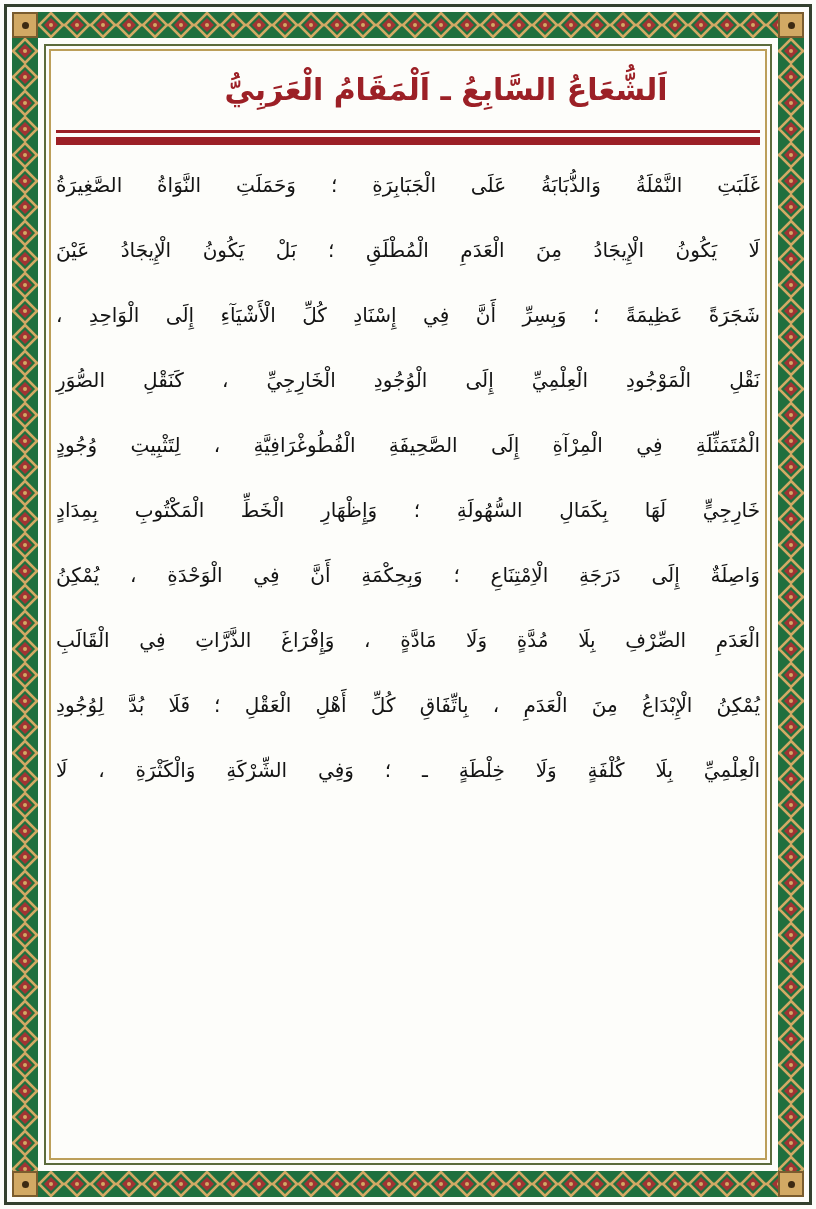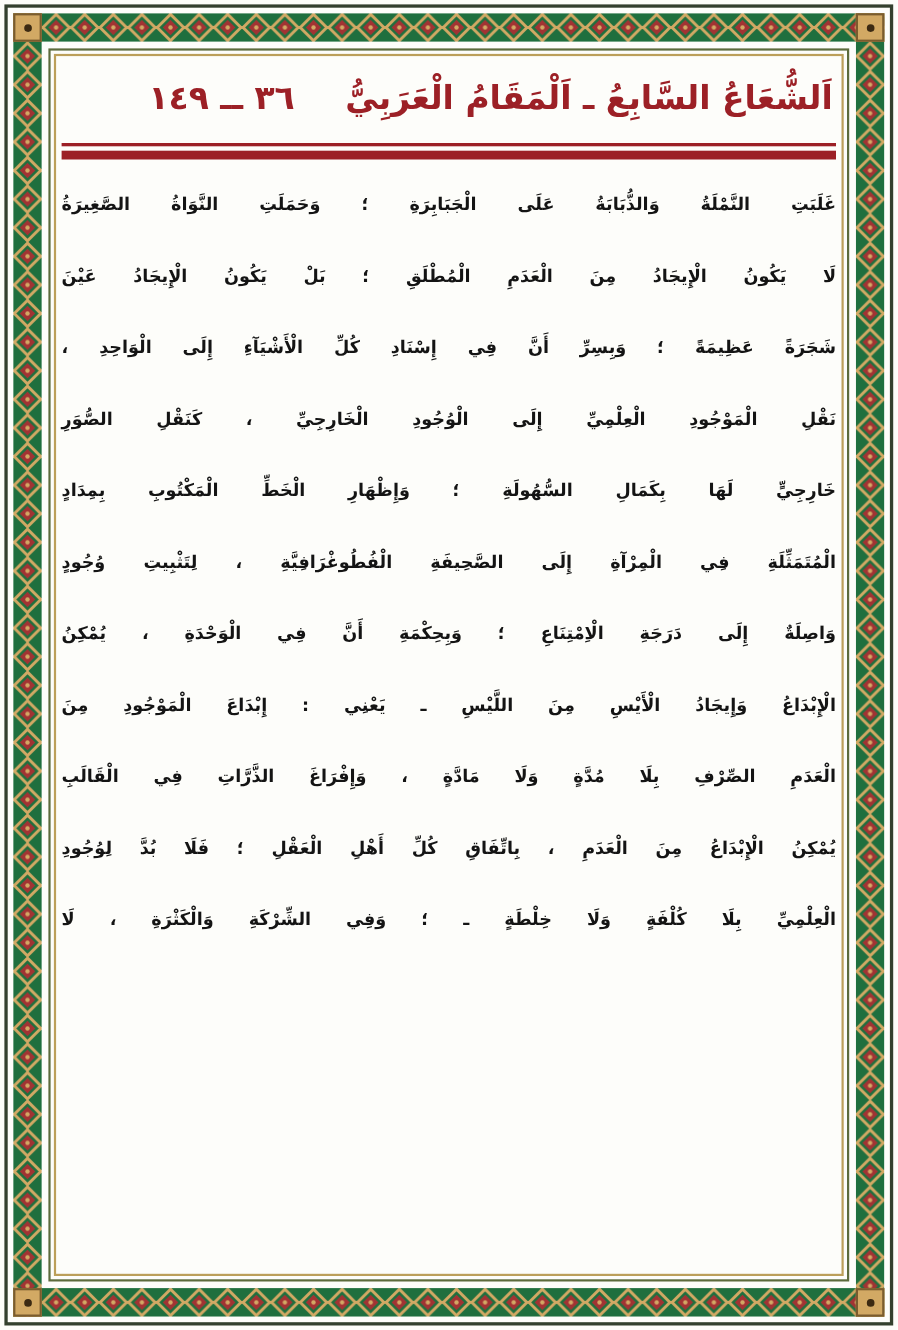--- a/index.html
+++ b/index.html
@@ -64,22 +64,22 @@
   .divider{margin-top:14px;}
   .divider .thin{height:3px;background:var(--red);}
   .divider .gap{height:4px;}
   .divider .thick{height:8px;background:var(--red);}
   .body-text{margin-top:8px;color:var(--ink);}
   .bline{
     direction:rtl;
     text-align:justify;
     text-align-last:justify;
     -moz-text-align-last:justify;
-    font-size:16px;
-    font-weight:700;
+    font-size:20px;
+    font-weight:400;
     height:65px;
     line-height:65px;
     overflow:visible;
   }
 </style>
 </head>
 <body>
 
 <div class="page">
 
@@ -112,37 +112,35 @@
   <div class="corner corner-tr"></div>
   <div class="corner corner-bl"></div>
   <div class="corner corner-br"></div>
   <div class="inner-rule-olive"></div>
   <div class="inner-rule-gold"></div>
 
   <div class="content">
 
     <div class="header">
       <span>اَلشُّعَاعُ السَّابِعُ ـ اَلْمَقَامُ الْعَرَبِيُّ</span>
-      <span>٣٦ ــ ١٤٩</span>
     </div>
 
     <div class="divider">
       <div class="thin"></div>
       <div class="gap"></div>
       <div class="thick"></div>
     </div>
 
     <div class="body-text">
       <div class="bline">غَلَبَتِ النَّمْلَةُ وَالذُّبَابَةُ عَلَى الْجَبَابِرَةِ ؛ وَحَمَلَتِ النَّوَاةُ الصَّغِيرَةُ</div>
       <div class="bline">لَا يَكُونُ الْإِيجَادُ مِنَ الْعَدَمِ الْمُطْلَقِ ؛ بَلْ يَكُونُ الْإِيجَادُ عَيْنَ</div>
       <div class="bline">شَجَرَةً عَظِيمَةً ؛ وَبِسِرِّ أَنَّ فِي إِسْنَادِ كُلِّ الْأَشْيَآءِ إِلَى الْوَاحِدِ ،</div>
       <div class="bline">نَقْلِ الْمَوْجُودِ الْعِلْمِيِّ إِلَى الْوُجُودِ الْخَارِجِيِّ ، كَنَقْلِ الصُّوَرِ</div>
+      <div class="bline">الْمُتَمَثِّلَةِ فِي الْمِرْآةِ إِلَى الصَّحِيفَةِ الْفُطُوغْرَافِيَّةِ ، لِتَثْبِيتِ وُجُودٍ</div>
       <div class="bline">خَارِجِيٍّ لَهَا بِكَمَالِ السُّهُولَةِ ؛ وَإِظْهَارِ الْخَطِّ الْمَكْتُوبِ بِمِدَادٍ</div>
-      <div class="bline">الْمُتَمَثِّلَةِ فِي الْمِرْآةِ إِلَى الصَّحِيفَةِ الْفُطُوغْرَافِيَّةِ ، لِتَثْبِيتِ وُجُودٍ</div>
       <div class="bline">وَاصِلَةٌ إِلَى دَرَجَةِ الْاِمْتِنَاعِ ؛ وَبِحِكْمَةِ أَنَّ فِي الْوَحْدَةِ ، يُمْكِنُ</div>
-      <div class="bline">الْإِبْدَاعُ وَإِيجَادُ الْأَيْسِ مِنَ اللَّيْسِ ـ يَعْنِي : إِبْدَاعَ الْمَوْجُودِ مِنَ</div>
       <div class="bline">الْعَدَمِ الصِّرْفِ بِلَا مُدَّةٍ وَلَا مَادَّةٍ ، وَإِفْرَاغَ الذَّرَّاتِ فِي الْقَالَبِ</div>
       <div class="bline">يُمْكِنُ الْإِبْدَاعُ مِنَ الْعَدَمِ ، بِاتِّفَاقِ كُلِّ أَهْلِ الْعَقْلِ ؛ فَلَا بُدَّ لِوُجُودِ</div>
       <div class="bline">الْعِلْمِيِّ بِلَا كُلْفَةٍ وَلَا خِلْطَةٍ ـ ؛ وَفِي الشِّرْكَةِ وَالْكَثْرَةِ ، لَا</div>
     </div>
 
   </div>
 </div>
 
 </body></html>

